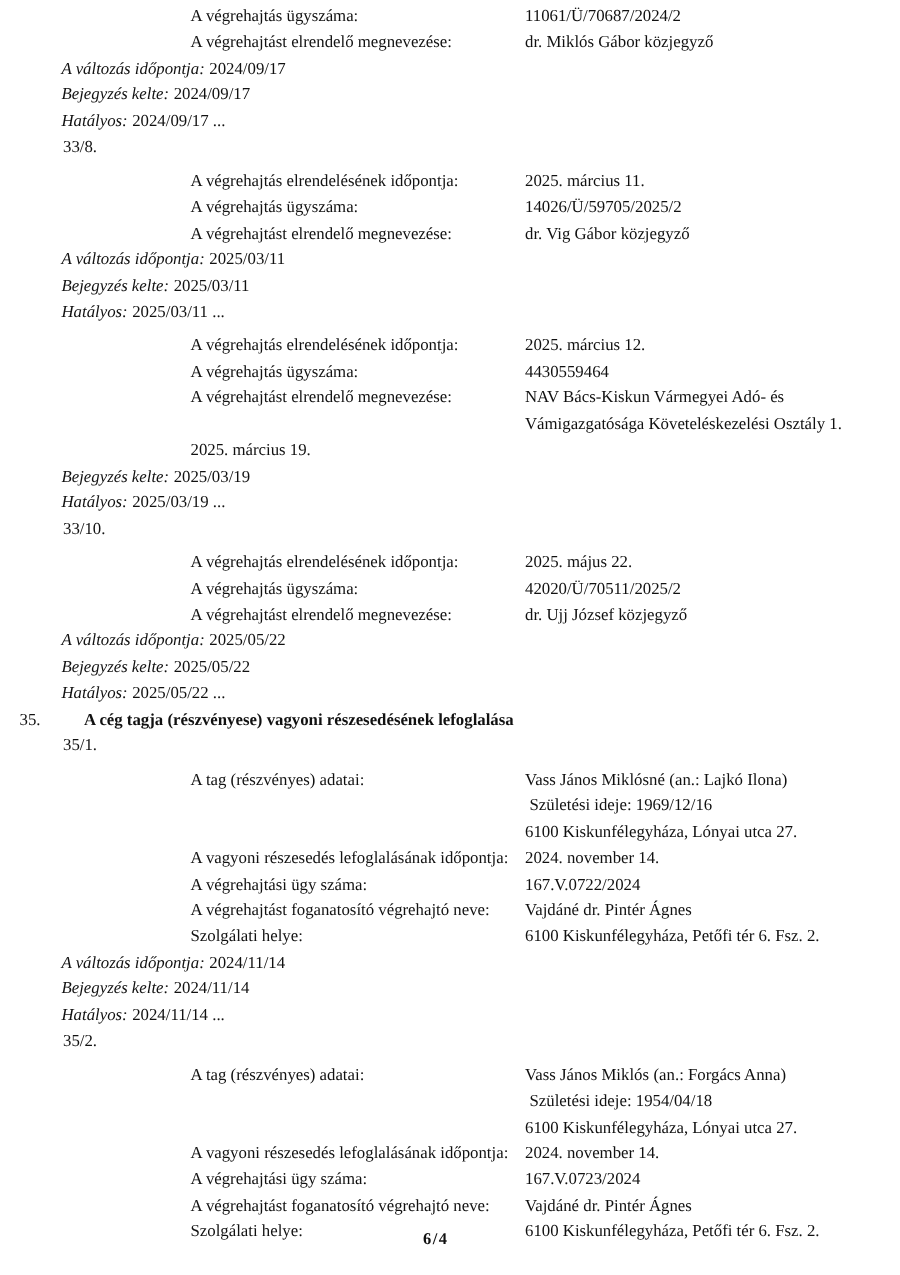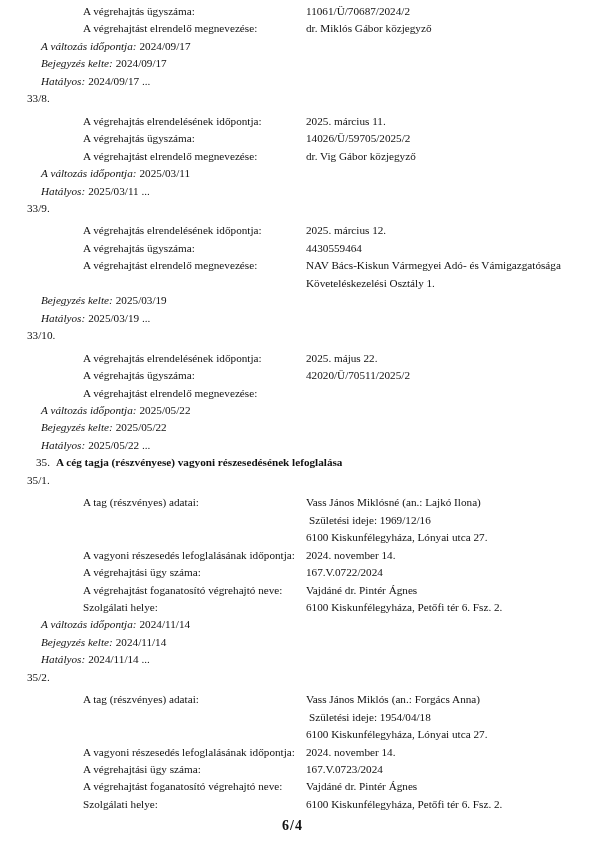--- a/index.html
+++ b/index.html
@@ -13,36 +13,36 @@
     overflow: hidden;
   }
   .doc {
     position: relative;
     width: 600px; height: 850px;
     padding-top: 3px;
     line-height: 17.45px;
   }
   .block { margin: 0; }
   .block.bgap { margin-top: 5px; }
-  .row { display: flex; padding-left: 83px; padding-right: 18px; }
+  .row { display: flex; padding-left: 83px; padding-right: 18px; margin-left: 44px; }
   .row .lbl { flex: 0 0 223px; width: 223px; white-space: nowrap; }
   .row .val { flex: 1 1 auto; }
   .meta { padding-left: 41px; font-style: italic; }
   .meta .mval { font-style: normal; margin-left: 3px; }
-  .secnum { padding-left: 27px; }
+  .secnum { padding-left: 42px; }
   .sechead { display: flex; }
-  .sechead .num { flex: 0 0 56px; padding-left: 36px; }
+  .sechead .num { flex: 0 0 56px; padding-left: 13px; }
   .sechead .title { font-weight: bold; }
   .it { margin-left: 3px; }
   .birth { padding-left: 3px; }
   .pagenum {
     position: absolute;
     left: 282px; top: 821px;
     font-weight: bold;
-    font-size: 14px;
+    font-size: 11px;
     line-height: 10px;
     letter-spacing: 1px;
     text-align: right;
   }
 </style>
 </head>
 <body>
 
 <div class="doc">
 
@@ -69,57 +69,59 @@
     </div>
     <div class="row">
       <div class="lbl">A végrehajtás ügyszáma:</div>
       <div class="val">14026/Ü/59705/2025/2</div>
     </div>
     <div class="row">
       <div class="lbl">A végrehajtást elrendelő megnevezése:</div>
       <div class="val">dr. Vig Gábor közjegyző</div>
     </div>
     <div class="meta"><span>A változás időpontja:</span><span class="mval">2025/03/11</span></div>
+    <div class="meta"><span>Bejegyzés kelte:</span><span class="mval">2025/03/11</span></div>
     <div class="meta"><span>Hatályos:</span><span class="mval">2025/03/11 ...</span></div>
   </div>
 
-  <div class="secnum">33/9.</div>
 
   <div class="block bgap">
     <div class="row">
       <div class="lbl">A végrehajtás elrendelésének időpontja:</div>
       <div class="val">2025. március 12.</div>
     </div>
     <div class="row">
       <div class="lbl">A végrehajtás ügyszáma:</div>
       <div class="val">4430559464</div>
     </div>
     <div class="row">
       <div class="lbl">A végrehajtást elrendelő megnevezése:</div>
       <div class="val">NAV Bács-Kiskun Vármegyei Adó- és Vámigazgatósága Követeléskezelési Osztály 1.</div>
     </div>
     <div class="row">
+      <div class="val">2025. március 19.</div>
     </div>
     <div class="meta"><span>Bejegyzés kelte:</span><span class="mval">2025/03/19</span></div>
     <div class="meta"><span>Hatályos:</span><span class="mval">2025/03/19 ...</span></div>
   </div>
 
   <div class="secnum">33/10.</div>
 
   <div class="block bgap">
     <div class="row">
       <div class="lbl">A végrehajtás elrendelésének időpontja:</div>
       <div class="val">2025. május 22.</div>
     </div>
     <div class="row">
       <div class="lbl">A végrehajtás ügyszáma:</div>
       <div class="val">42020/Ü/70511/2025/2</div>
     </div>
     <div class="row">
       <div class="lbl">A végrehajtást elrendelő megnevezése:</div>
+      <div class="val">dr. Ujj József közjegyző</div>
     </div>
     <div class="meta"><span>A változás időpontja:</span><span class="mval">2025/05/22</span></div>
     <div class="meta"><span>Bejegyzés kelte:</span><span class="mval">2025/05/22</span></div>
     <div class="meta"><span>Hatályos:</span><span class="mval">2025/05/22 ...</span></div>
   </div>
 
   <div class="sechead">
     <div class="num">35.</div>
     <div class="title">A cég tagja (részvényese) vagyoni részesedésének lefoglalása</div>
   </div>

